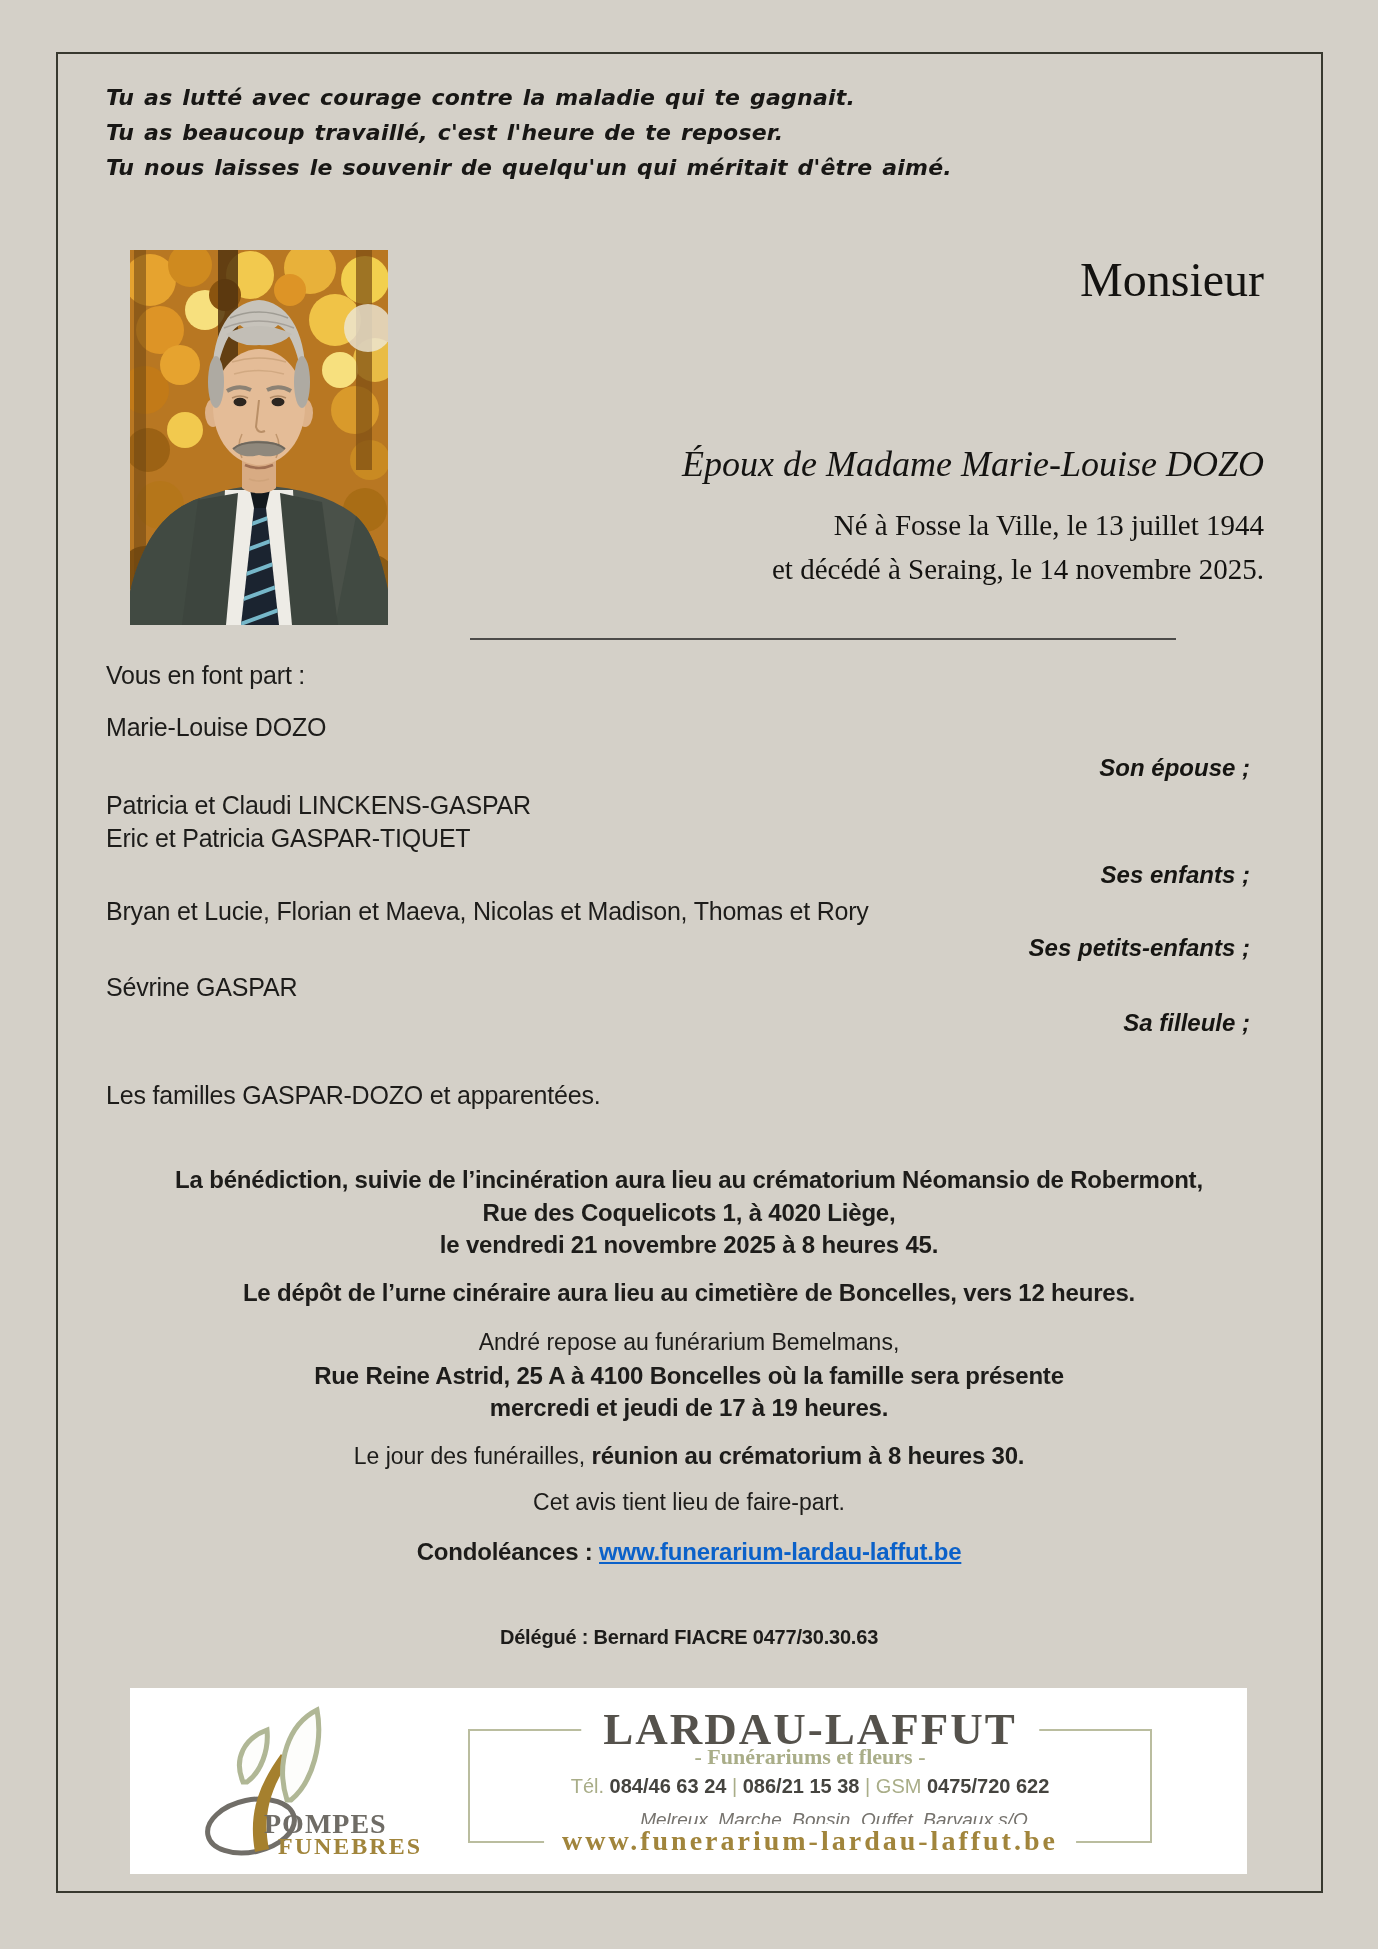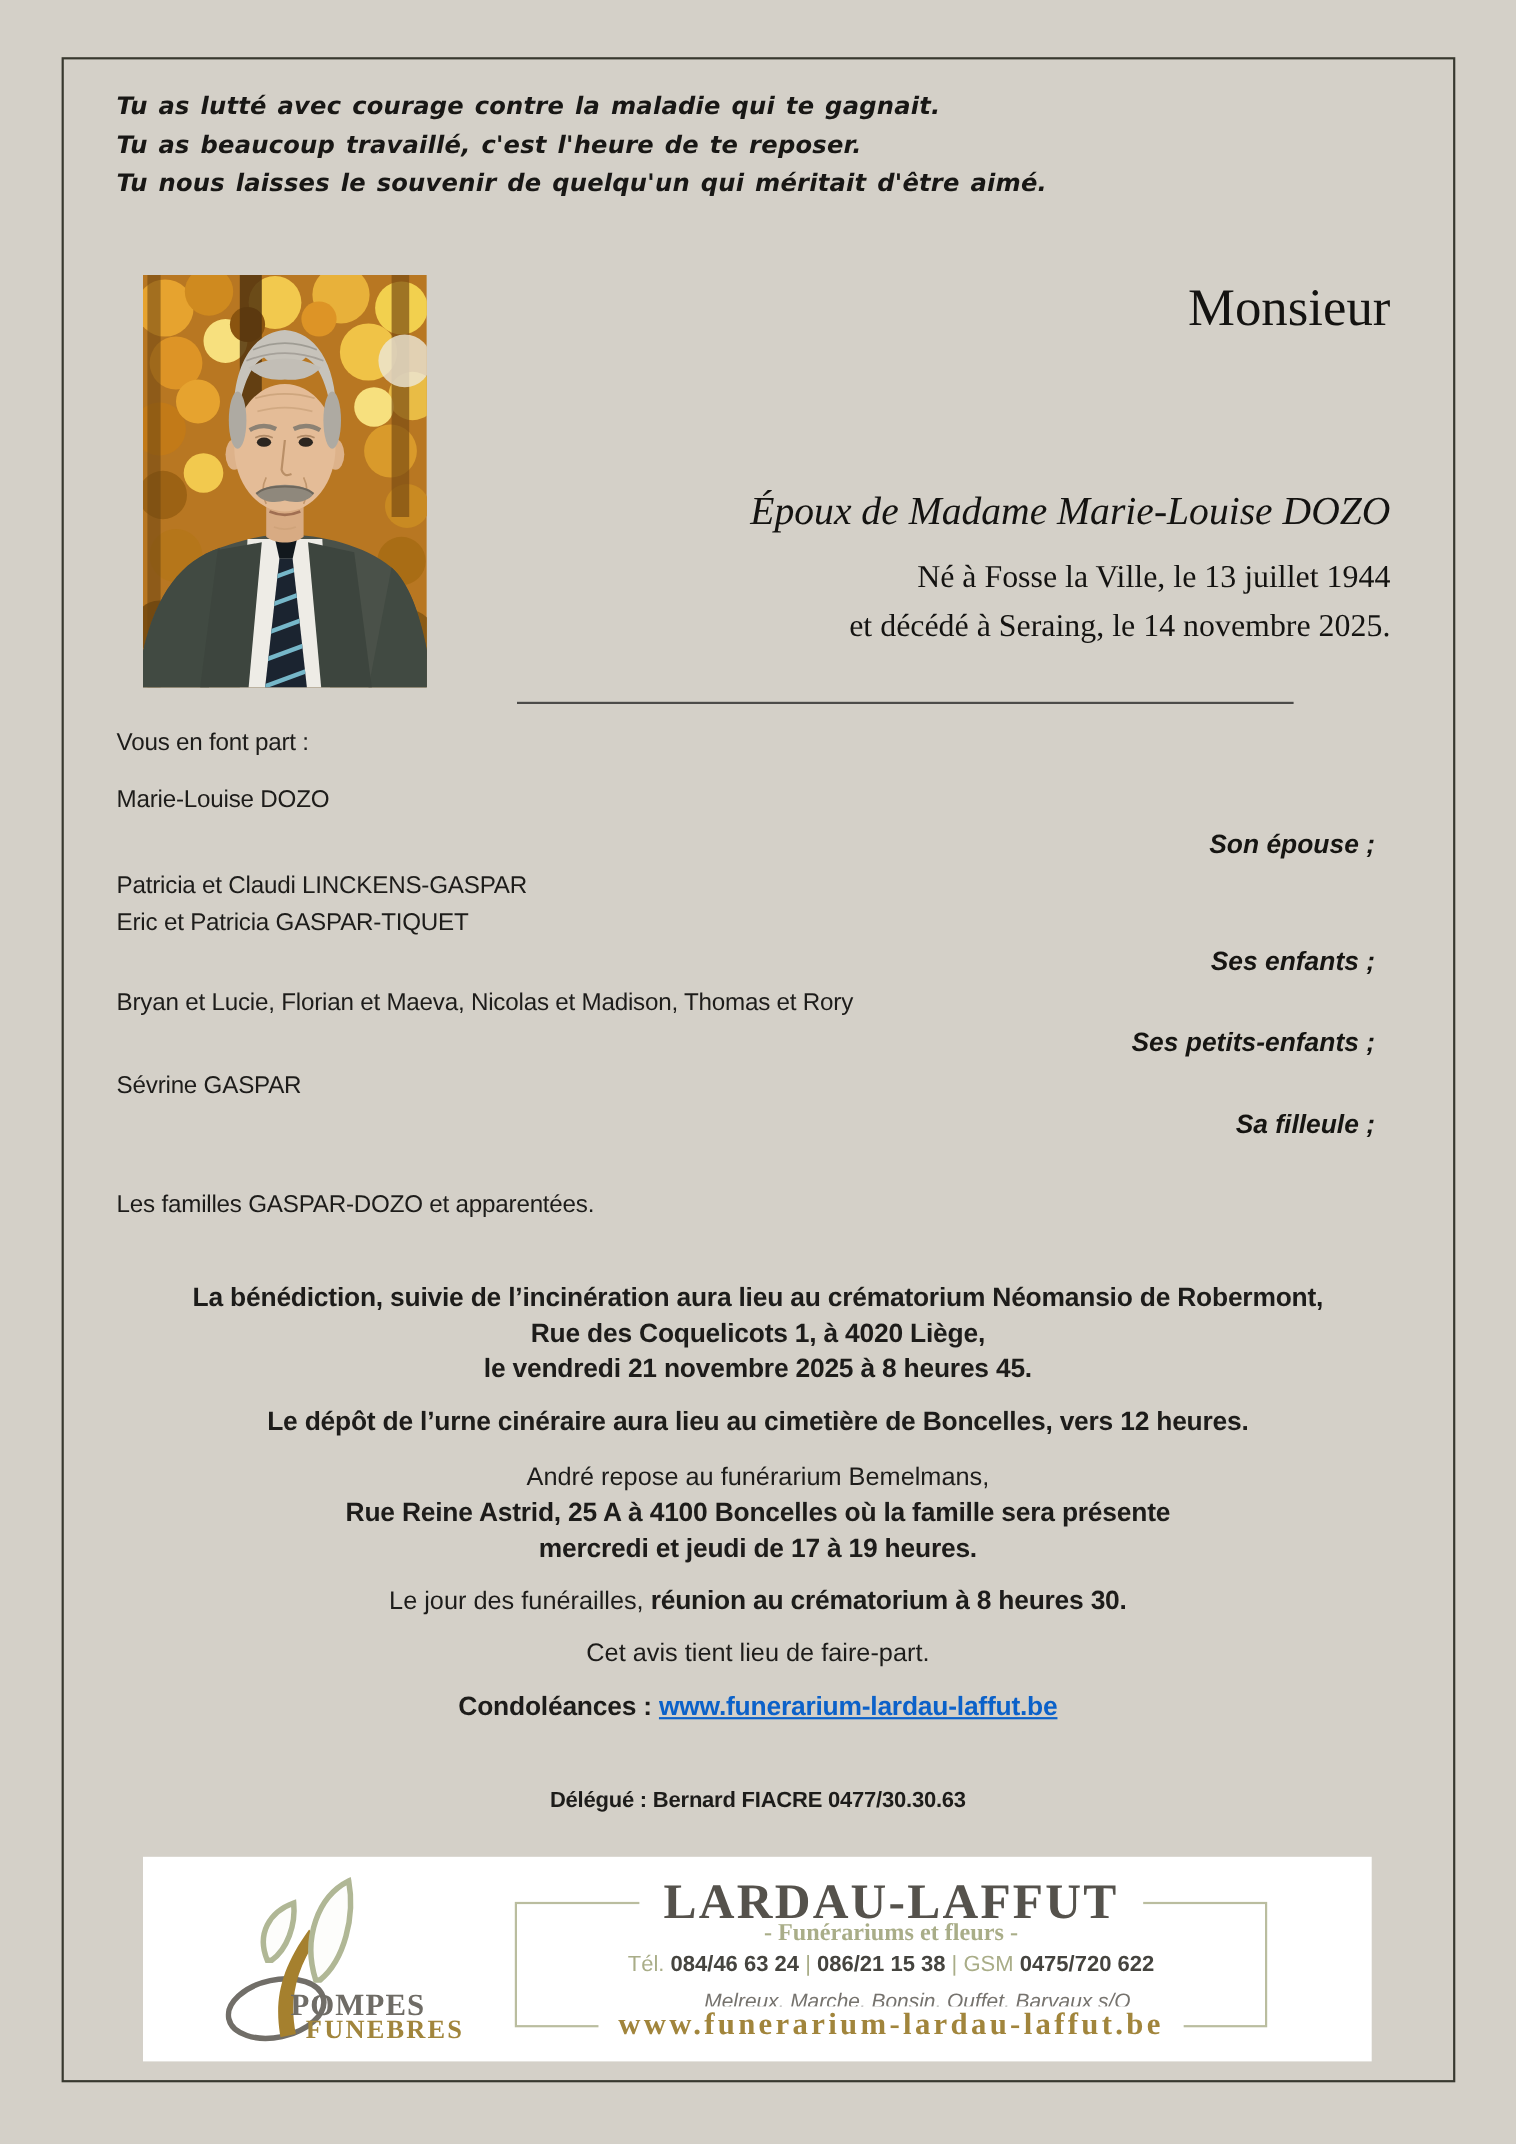--- a/index.html
+++ b/index.html
@@ -24,21 +24,21 @@
   .rcol{left:380px;width:884px;text-align:right;
     font-family:"Liberation Serif","DejaVu Serif",serif;color:#141311;}
   .t-monsieur{top:254px;font-size:48px;line-height:1.1;}
   .t-name{top:328px;font-size:70px;line-height:1.1;font-style:italic;letter-spacing:1px;}
   .t-epoux{top:444px;font-size:36px;line-height:1.15;font-style:italic;}
   .t-birth{top:509px;font-size:29px;}
   .t-death{top:553px;font-size:29px;}
   .divider{left:470px;top:638px;width:706px;height:0;border-top:2px solid #4c4b49;}
 
   
-  .lname{left:106px;font-size:22px;line-height:28px;letter-spacing:-.2px;white-space:nowrap;}
+  .lname{left:106px;font-size:25px;line-height:28px;letter-spacing:-.2px;white-space:nowrap;}
   .rlabel{right:128px;font-size:24px;line-height:29px;font-weight:700;font-style:italic;
     white-space:nowrap;color:#161512;}
   .y-intro{top:661px;} .y-marie{top:713px;} .y-epouse{top:753px;}
   .y-patricia{top:791px;} .y-eric{top:824px;} .y-enfants{top:860px;}
   .y-bryan{top:897px;} .y-petits{top:933px;} .y-sevrine{top:973px;}
   .y-filleule{top:1008px;} .y-familles{top:1081px;}
 
   
   .cline{left:58px;width:1262px;text-align:center;white-space:nowrap;}
   .c-bold{font-weight:700;font-size:24px;line-height:30px;letter-spacing:-.2px;}

